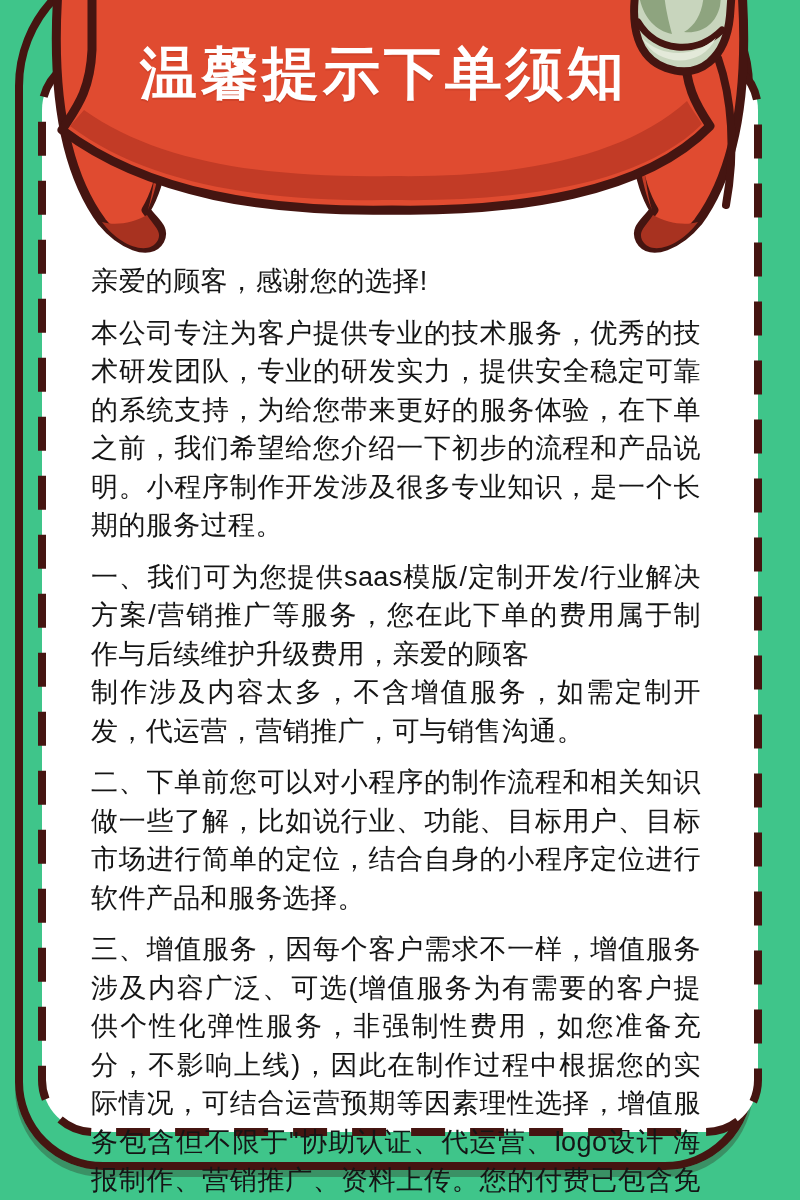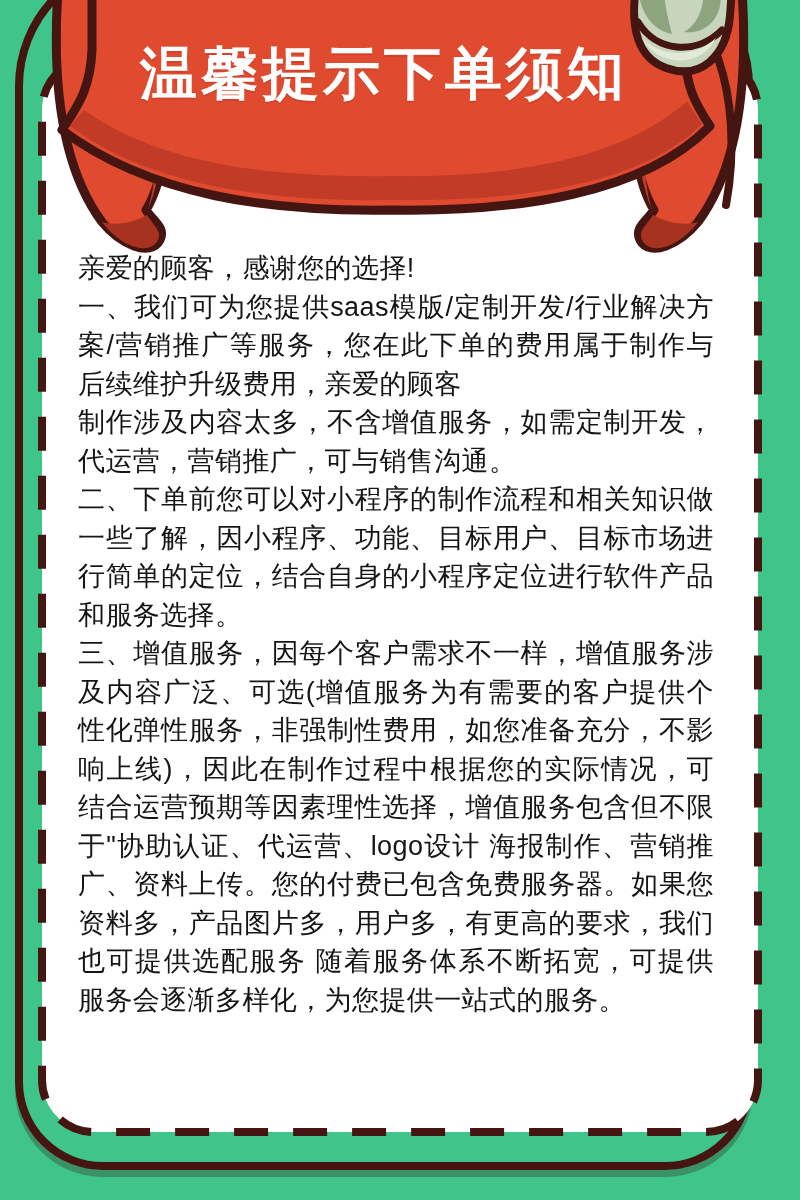--- a/index.html
+++ b/index.html
@@ -29,21 +29,21 @@
   }
   
   .flower-svg{position:absolute;right:0;top:0;z-index:5;}
   
   .content{
     position:absolute;left:78px;right:54px;top:249px;z-index:3;
     color:#151515;
     font-size:27px;line-height:38.5px;letter-spacing:.4px;
     text-align:justify;
   }
-  .content p{margin:0;white-space:pre-wrap;}
+  .content p{margin:13px;white-space:pre-wrap;}
 </style>
 </head>
 <body>
 
 <div class="stage">
 
   <div class="outer-frame"></div>
 
   <svg class="panel-svg" width="800" height="1200" viewBox="0 0 800 1200">
     <rect x="42" y="58" width="716" height="1074" rx="52" ry="52" fill="#ffffff" stroke="#451511" stroke-width="8" stroke-dasharray="34 25"></rect>
@@ -83,20 +83,21 @@
     <path d="M110,58 C124,98 128,150 118,205" fill="none" stroke="#451511" stroke-width="8" stroke-linecap="round"></path>
     <path d="M28,-12 C22,28 30,58 58,68 C92,80 118,58 122,16 L124,-12 Z" fill="#c8d5bd" stroke="#451511" stroke-width="8" stroke-linejoin="round"></path>
     <path d="M30,-12 C32,12 44,30 64,34 C58,12 56,-2 56,-12 Z" fill="#8ea47f"></path>
     <path d="M96,-12 C96,8 90,24 76,32 C94,34 108,24 112,6 L114,-12 Z" fill="#8ea47f"></path>
     <path d="M30,22 C48,52 88,56 114,30" fill="none" stroke="#451511" stroke-width="7" stroke-linecap="round"></path>
     <path d="M34,38 C54,58 86,58 108,38 C94,68 50,68 34,38 Z" fill="#e3e9d9"></path>
   </svg>
 
   <div class="content">
     <p>亲爱的顾客，感谢您的选择!</p>
+    <p>本公司专注为客户提供专业的技术服务，优秀的技术研发团队，专业的研发实力，提供安全稳定可靠的系统支持，为给您带来更好的服务体验，在下单之前，我们希望给您介绍一下初步的流程和产品说明。小程序制作开发涉及很多专业知识，是一个长期的服务过程。</p>
     <p>一、我们可为您提供saas模版/定制开发/行业解决方案/营销推广等服务，您在此下单的费用属于制作与后续维护升级费用，亲爱的顾客
 制作涉及内容太多，不含增值服务，如需定制开发，代运营，营销推广，可与销售沟通。</p>
-    <p>二、下单前您可以对小程序的制作流程和相关知识做一些了解，因小程序、功能、目标用户、目标市场进行简单的定位，结合自身的小程序定位进行软件产品和服务选择。</p>
+    <p>二、下单前您可以对小程序的制作流程和相关知识做一些了解，比如说行业、功能、目标用户、目标市场进行简单的定位，结合自身的小程序定位进行软件产品和服务选择。</p>
     <p>三、增值服务，因每个客户需求不一样，增值服务涉及内容广泛、可选(增值服务为有需要的客户提供个性化弹性服务，非强制性费用，如您准备充分，不影响上线)，因此在制作过程中根据您的实际情况，可结合运营预期等因素理性选择，增值服务包含但不限于"协助认证、代运营、logo设计 海报制作、营销推广、资料上传。您的付费已包含免费服务器。如果您资料多，产品图片多，用户多，有更高的要求，我们也可提供选配服务 随着服务体系不断拓宽，可提供服务会逐渐多样化，为您提供一站式的服务。</p>
 
   </div>
 
 </div>
 
 </body></html>

